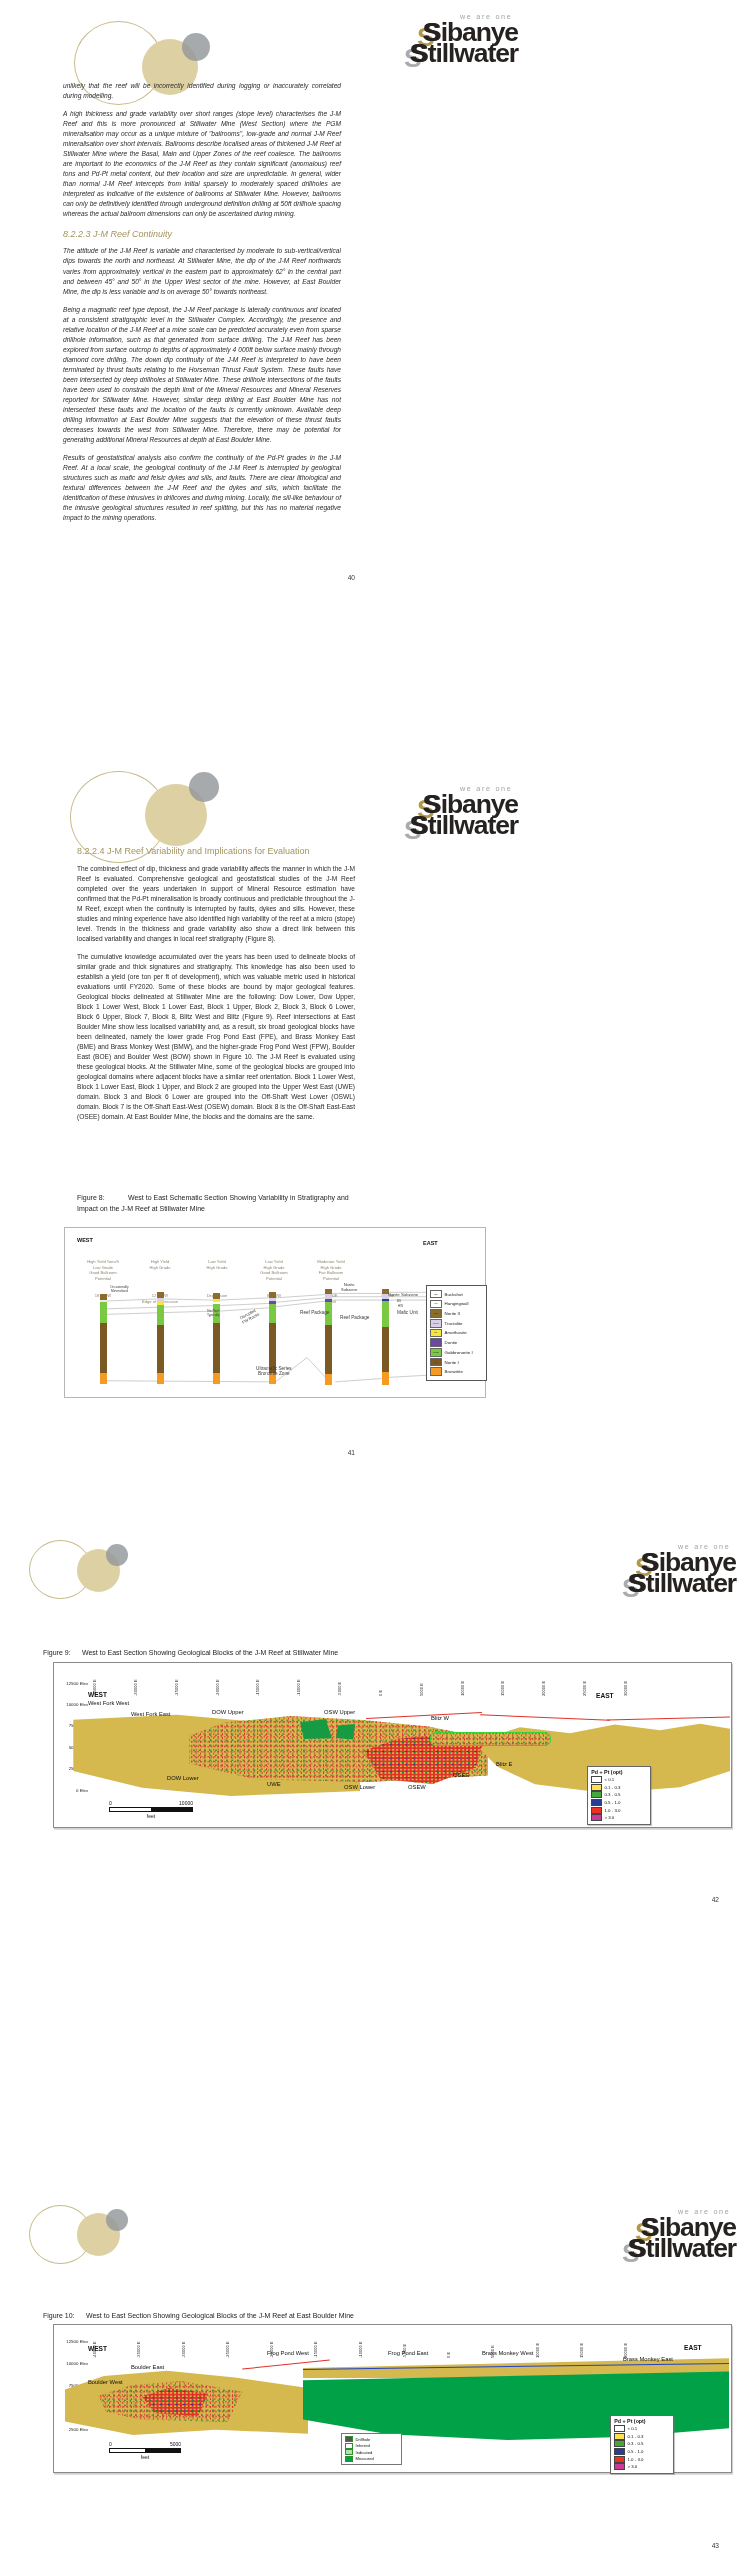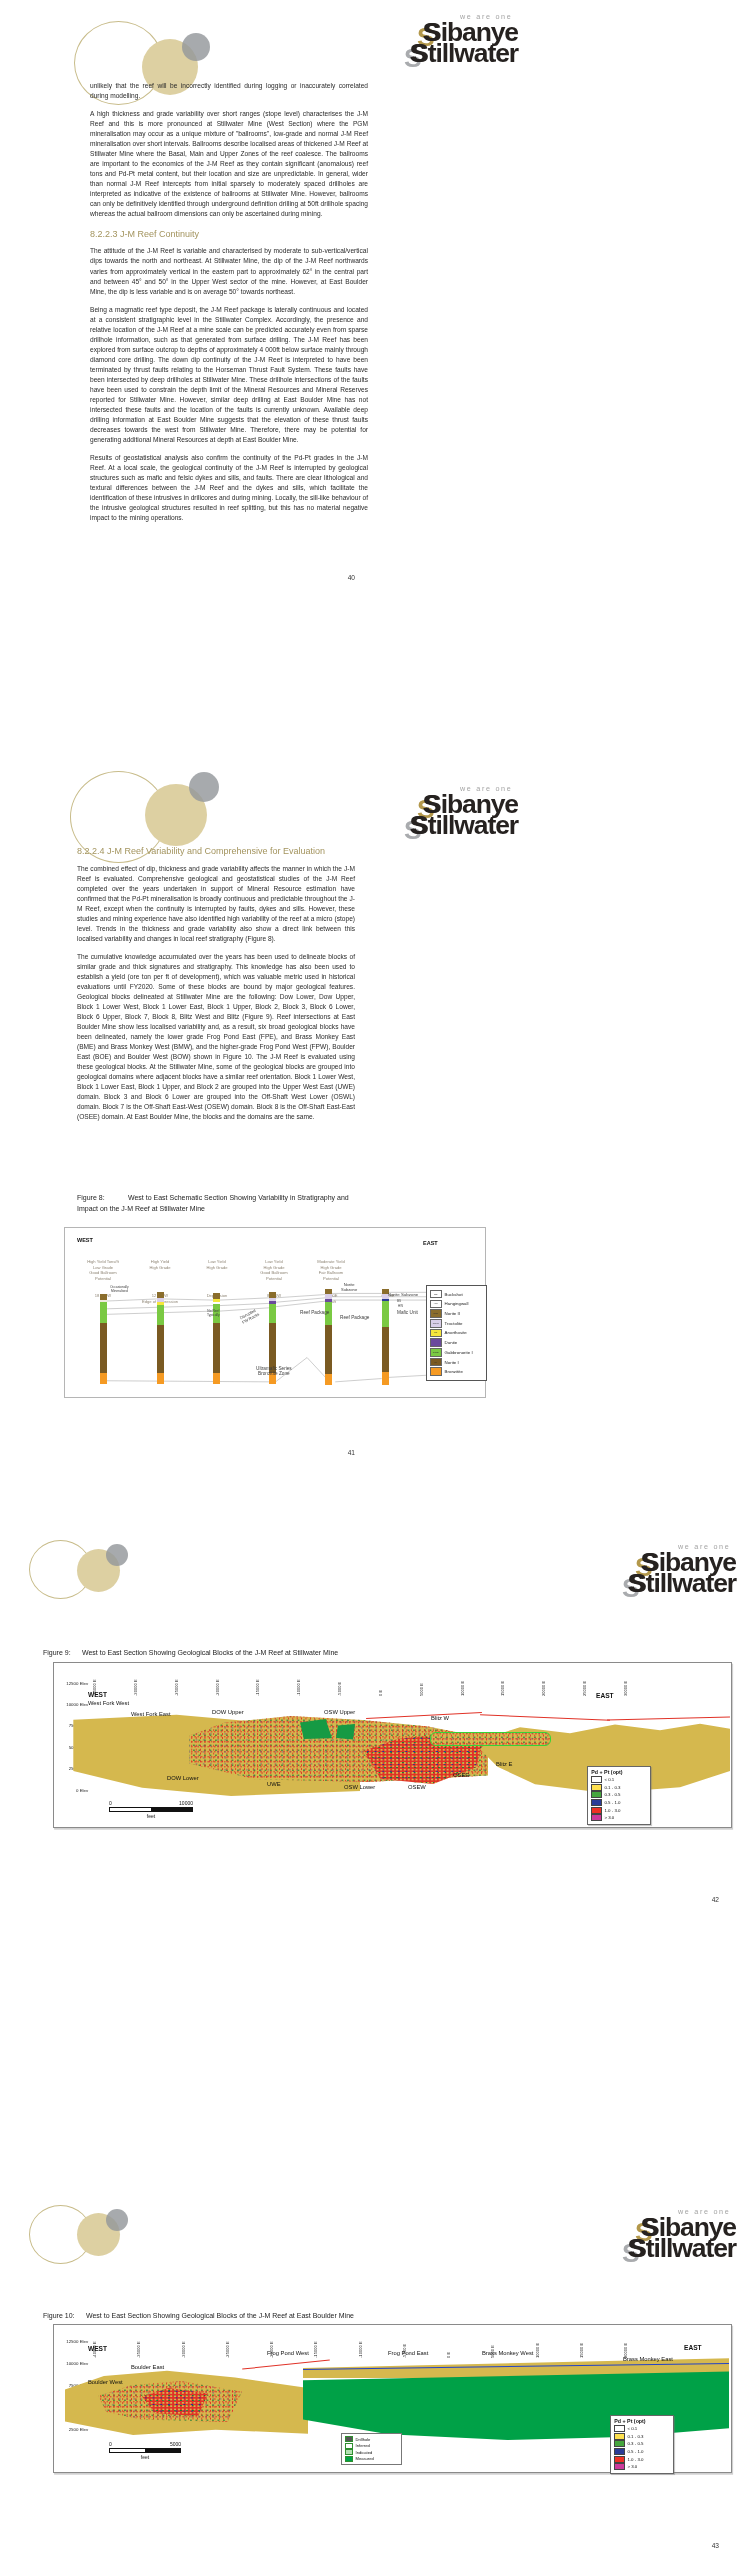--- a/index.html
+++ b/index.html
@@ -84,21 +84,21 @@
     <div class="abs wm-outline" style="left:74px;top:21px;width:87px;height:82px;"></div>
     <div class="abs wm-tan" style="left:142px;top:39px;width:56px;height:56px;"></div>
     <div class="abs wm-gray" style="left:182px;top:33px;width:28px;height:28px;"></div>
 
     <div class="abs logo" style="left:357px;top:12px;">
       <div class="logo-tagline">we are one</div>
       <div class="logo-name"><span class="s-gold">S</span><span style="margin-left:-15px;">Sibanye</span></div>
       <div class="logo-name"><span class="s-silver">S</span><span style="margin-left:-15px;">Stillwater</span></div>
     </div>
 
-    <div class="abs flow" style="left:90px;top:81px;">
+    <div class="abs flow" style="left:63px;top:81px;font-style:italic;">
       <p class="para">unlikely that the reef will be incorrectly identified during logging or inaccurately correlated during modelling.</p>
       <p class="para">A high thickness and grade variability over short ranges (stope level) characterises the J-M Reef and this is more pronounced at Stillwater Mine (West Section) where the PGM mineralisation may occur as a unique mixture of "ballrooms", low-grade and normal J-M Reef mineralisation over short intervals. Ballrooms describe localised areas of thickened J-M Reef at Stillwater Mine where the Basal, Main and Upper Zones of the reef coalesce. The ballrooms are important to the economics of the J-M Reef as they contain significant (anomalous) reef tons and Pd-Pt metal content, but their location and size are unpredictable. In general, wider than normal J-M Reef intercepts from initial sparsely to moderately spaced drillholes are interpreted as indicative of the existence of ballrooms at Stillwater Mine. However, ballrooms can only be definitively identified through underground definition drilling at 50ft drillhole spacing whereas the actual ballroom dimensions can only be ascertained during mining.</p>
       <div class="sec-heading">8.2.2.3 J-M Reef Continuity</div>
       <p class="para">The attitude of the J-M Reef is variable and characterised by moderate to sub-vertical/vertical dips towards the north and northeast. At Stillwater Mine, the dip of the J-M Reef northwards varies from approximately vertical in the eastern part to approximately 62° in the central part and between 45° and 50° in the Upper West sector of the mine. However, at East Boulder Mine, the dip is less variable and is on average 50° towards northeast.</p>
       <p class="para">Being a magmatic reef type deposit, the J-M Reef package is laterally continuous and located at a consistent stratigraphic level in the Stillwater Complex. Accordingly, the presence and relative location of the J-M Reef at a mine scale can be predicted accurately even from sparse drillhole information, such as that generated from surface drilling. The J-M Reef has been explored from surface outcrop to depths of approximately 4 000ft below surface mainly through diamond core drilling. The down dip continuity of the J-M Reef is interpreted to have been terminated by thrust faults relating to the Horseman Thrust Fault System. These faults have been intersected by deep drillholes at Stillwater Mine. These drillhole intersections of the faults have been used to constrain the depth limit of the Mineral Resources and Mineral Reserves reported for Stillwater Mine. However, similar deep drilling at East Boulder Mine has not intersected these faults and the location of the faults is currently unknown. Available deep drilling information at East Boulder Mine suggests that the elevation of these thrust faults decreases towards the west from Stillwater Mine. Therefore, there may be potential for generating additional Mineral Resources at depth at East Boulder Mine.</p>
       <p class="para">Results of geostatistical analysis also confirm the continuity of the Pd-Pt grades in the J-M Reef. At a local scale, the geological continuity of the J-M Reef is interrupted by geological structures such as mafic and felsic dykes and sills, and faults. There are clear lithological and textural differences between the J-M Reef and the dykes and sills, which facilitate the identification of these intrusives in drillcores and during mining. Locally, the sill-like behaviour of the intrusive geological structures resulted in reef splitting, but this has no material negative impact to the mining operations.</p>
     </div>
     <div class="abs pagenum" style="left:77px;top:574px;width:278px;">40</div>
   </div>
 
@@ -107,21 +107,21 @@
     <div class="abs wm-tan" style="left:145px;top:784px;width:62px;height:62px;"></div>
     <div class="abs wm-gray" style="left:189px;top:772px;width:30px;height:30px;"></div>
 
     <div class="abs logo" style="left:357px;top:784px;">
       <div class="logo-tagline">we are one</div>
       <div class="logo-name"><span class="s-gold">S</span><span style="margin-left:-15px;">Sibanye</span></div>
       <div class="logo-name"><span class="s-silver">S</span><span style="margin-left:-15px;">Stillwater</span></div>
     </div>
 
     <div class="abs flow" style="left:77px;top:845px;">
-      <div class="sec-heading" style="margin-top:0;">8.2.2.4 J-M Reef Variability and Comprehensive for Evaluation</div>
+      <div class="sec-heading" style="margin-top:0;">8.2.2.4 J-M Reef Variability and Implications for Evaluation</div>
       <p class="para">The combined effect of dip, thickness and grade variability affects the manner in which the J-M Reef is evaluated. Comprehensive geological and geostatistical studies of the J-M Reef completed over the years undertaken in support of Mineral Resource estimation have confirmed that the Pd-Pt mineralisation is broadly continuous and predictable throughout the J-M Reef, except when the continuity is interrupted by faults, dykes and sills. However, these studies and mining experience have also identified high variability of the reef at a micro (stope) level. Trends in the thickness and grade variability also show a direct link between this localised variability and changes in local reef stratigraphy (Figure 8).</p>
       <p class="para">The cumulative knowledge accumulated over the years has been used to delineate blocks of similar grade and thick signatures and stratigraphy. This knowledge has also been used to establish a yield (ore ton per ft of development), which was valuable metric used in historical evaluations until FY2020. Some of these blocks are bound by major geological features. Geological blocks delineated at Stillwater Mine are the following: Dow Lower, Dow Upper, Block 1 Lower West, Block 1 Lower East, Block 1 Upper, Block 2, Block 3, Block 6 Lower, Block 6 Upper, Block 7, Block 8, Blitz West and Blitz (Figure 9). Reef intersections at East Boulder Mine show less localised variability and, as a result, six broad geological blocks have been delineated, namely the lower grade Frog Pond East (FPE), and Brass Monkey East (BME) and Brass Monkey West (BMW), and the higher-grade Frog Pond West (FPW), Boulder East (BOE) and Boulder West (BOW) shown in Figure 10. The J-M Reef is evaluated using these geological blocks. At the Stillwater Mine, some of the geological blocks are grouped into geological domains where adjacent blocks have a similar reef orientation. Block 1 Lower West, Block 1 Lower East, Block 1 Upper, and Block 2 are grouped into the Upper West East (UWE) domain. Block 3 and Block 6 Lower are grouped into the Off-Shaft West Lower (OSWL) domain. Block 7 is the Off-Shaft East-West (OSEW) domain. Block 8 is the Off-Shaft East-East (OSEE) domain. At East Boulder Mine, the blocks and the domains are the same.</p>
     </div>
 
     <div class="abs caption" style="left:77px;top:1192px;width:281px;">
       <span class="cap-label">Figure 8:</span><span>West to East Schematic Section Showing Variability in Stratigraphy and Impact on the J-M Reef at Stillwater Mine</span>
     </div>
 
     <div class="abs figbox fig8box" style="left:64px;top:1227px;width:420px;height:169px;">
       <span class="abs dirlabel" style="left:12px;top:8.8px;font-size:5.5px;">WEST</span>

